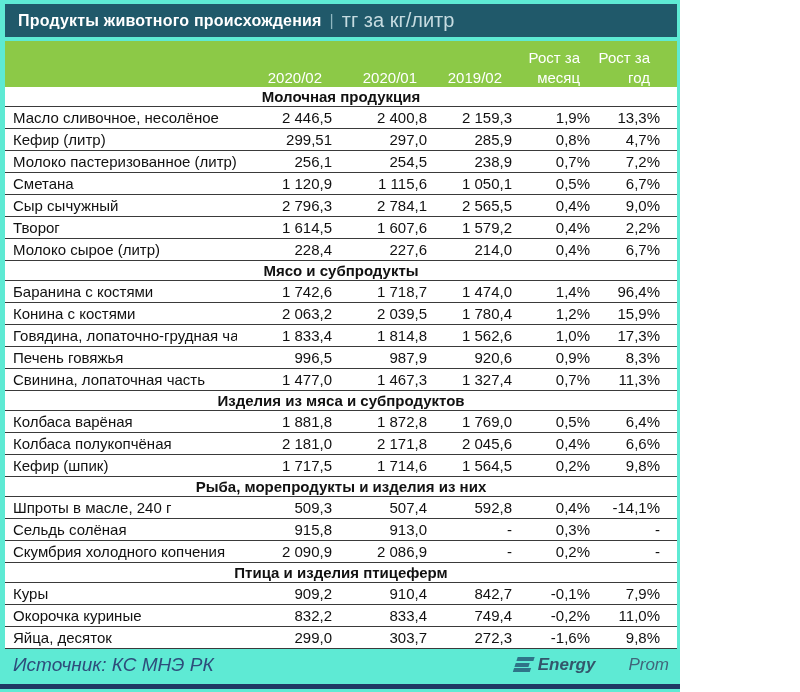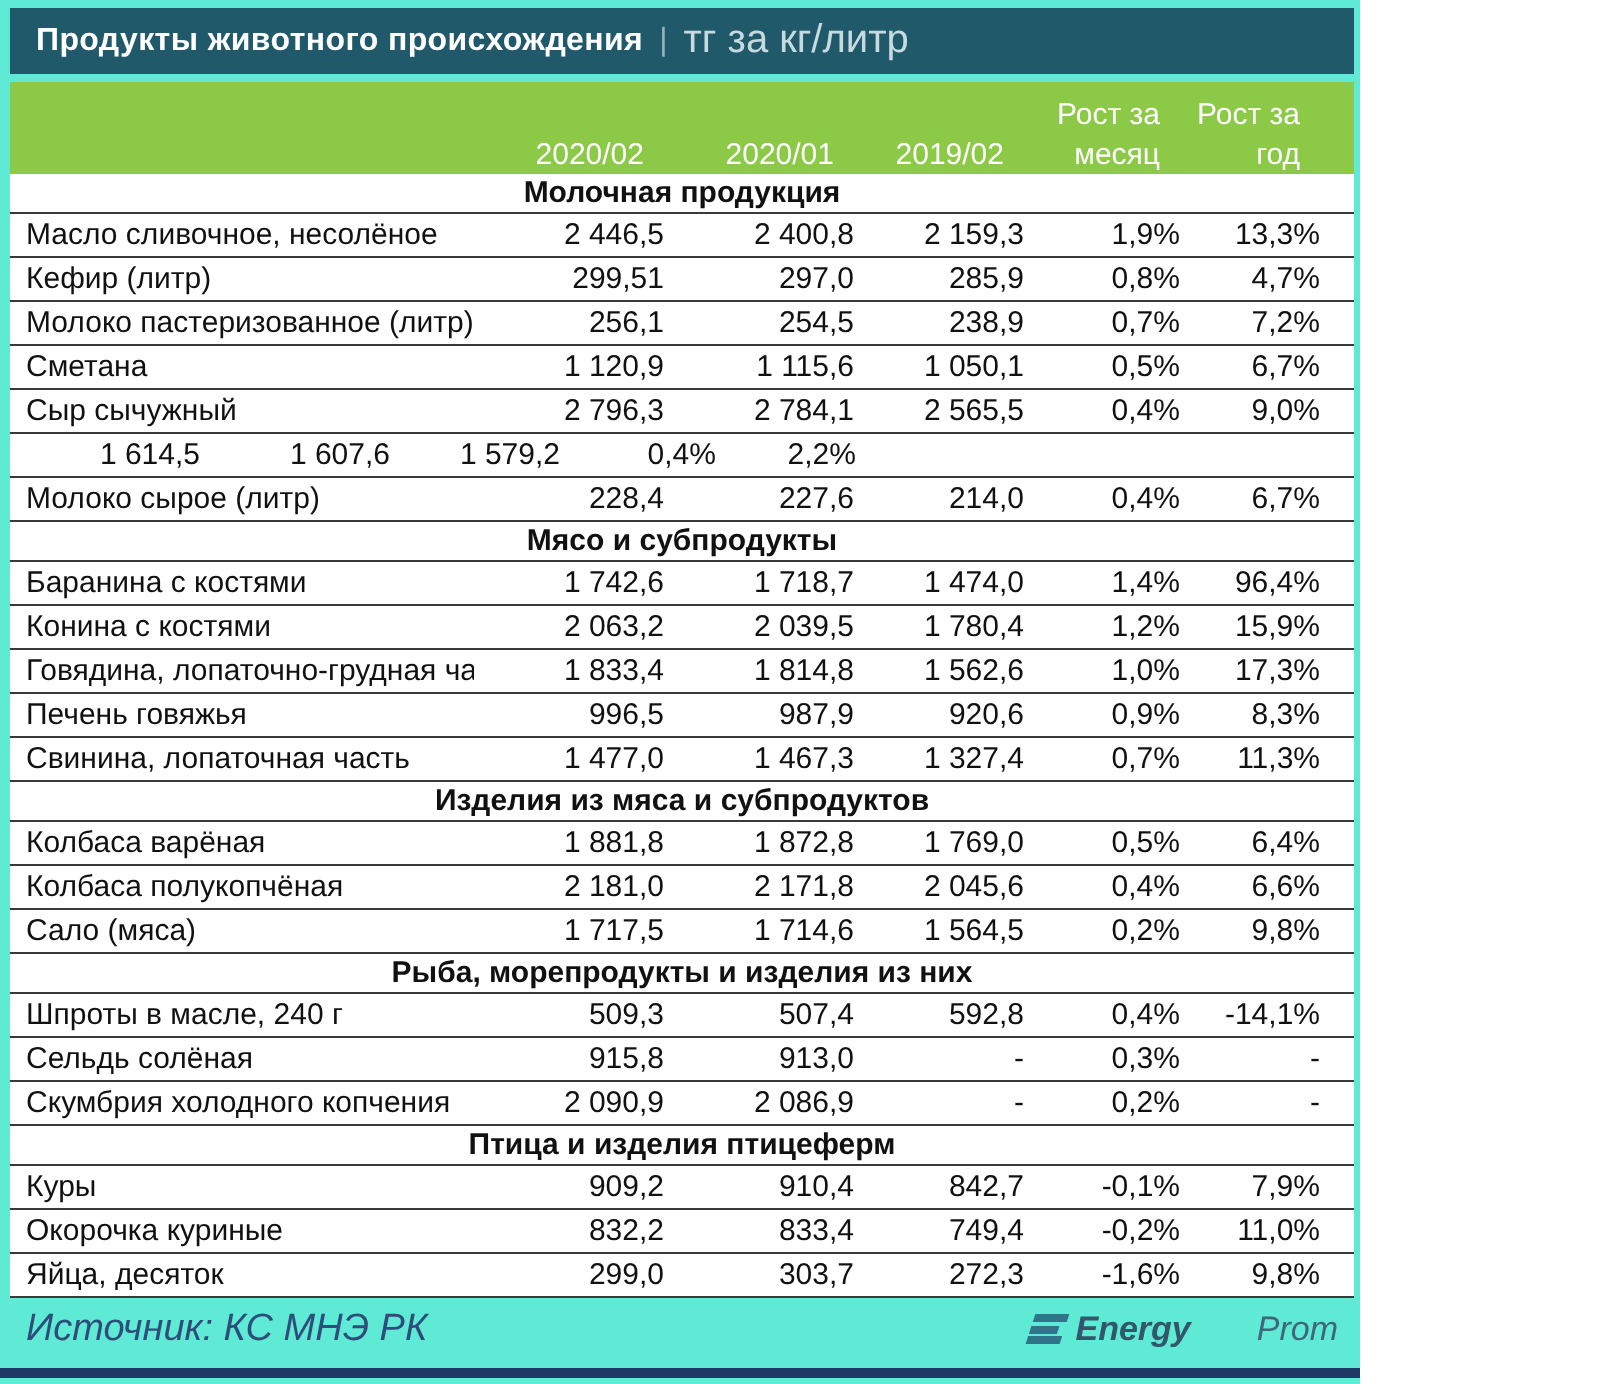--- a/index.html
+++ b/index.html
@@ -92,20 +92,21 @@
       </div>
       <div class="data-row">
         <div class="col-name">Сыр сычужный</div>
         <div class="num c1">2 796,3</div>
         <div class="num c2">2 784,1</div>
         <div class="num c3">2 565,5</div>
         <div class="num c4">0,4%</div>
         <div class="num c5">9,0%</div>
       </div>
       <div class="data-row">
+        <div class="col-name">Творог</div>
         <div class="num c1">1 614,5</div>
         <div class="num c2">1 607,6</div>
         <div class="num c3">1 579,2</div>
         <div class="num c4">0,4%</div>
         <div class="num c5">2,2%</div>
       </div>
       <div class="data-row">
         <div class="col-name">Молоко сырое (литр)</div>
         <div class="num c1">228,4</div>
         <div class="num c2">227,6</div>
@@ -165,21 +166,21 @@
       </div>
       <div class="data-row">
         <div class="col-name">Колбаса полукопчёная</div>
         <div class="num c1">2 181,0</div>
         <div class="num c2">2 171,8</div>
         <div class="num c3">2 045,6</div>
         <div class="num c4">0,4%</div>
         <div class="num c5">6,6%</div>
       </div>
       <div class="data-row">
-        <div class="col-name">Сало (мяса)</div>
+        <div class="col-name">Кефир (шпик)</div>
         <div class="num c1">1 717,5</div>
         <div class="num c2">1 714,6</div>
         <div class="num c3">1 564,5</div>
         <div class="num c4">0,2%</div>
         <div class="num c5">9,8%</div>
       </div>
       <div class="sec-row">Рыба, морепродукты и изделия из них</div>
       <div class="data-row">
         <div class="col-name">Шпроты в масле, 240 г</div>
         <div class="num c1">509,3</div>

